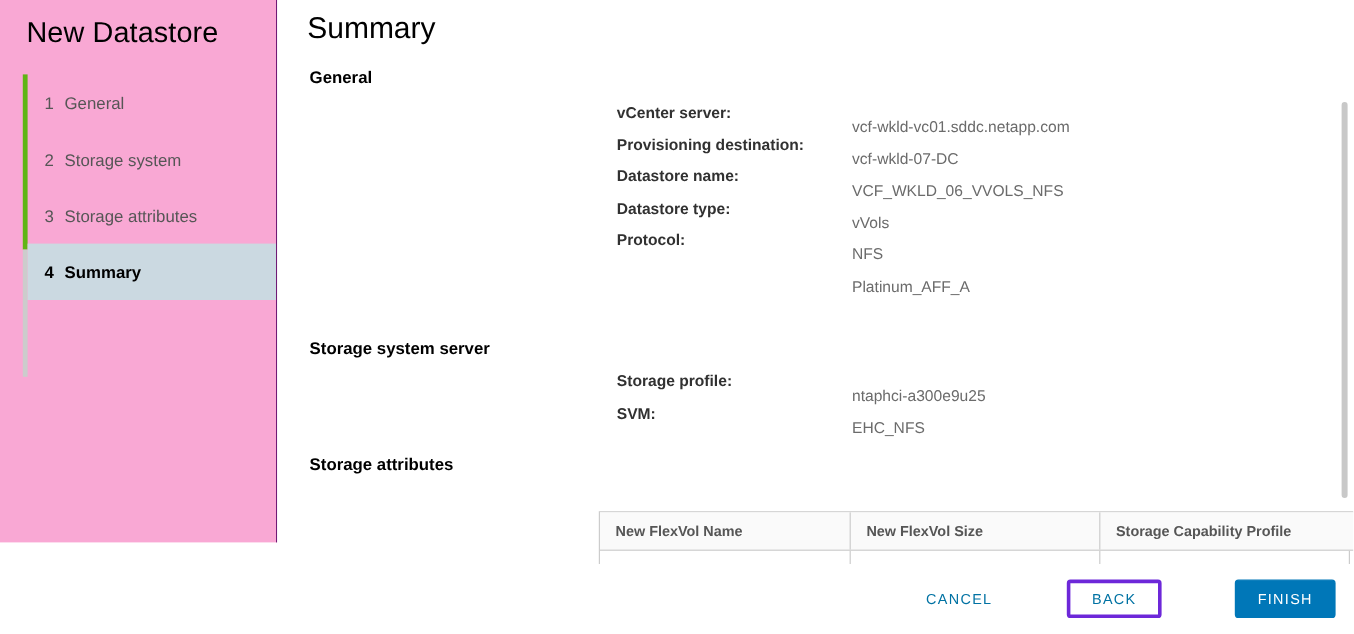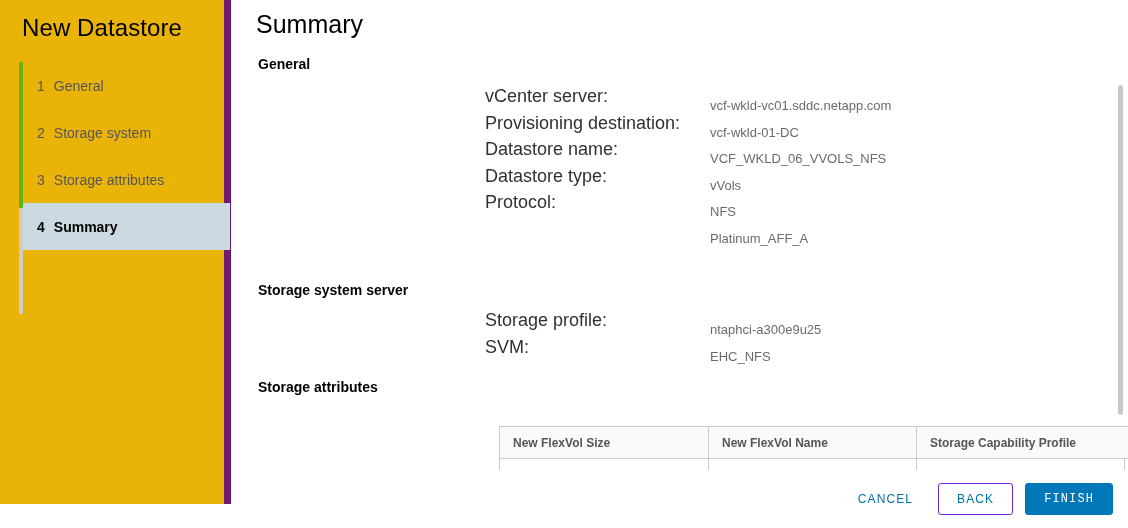--- a/index.html
+++ b/index.html
@@ -18,23 +18,23 @@
     height: 528px;
     background: #ffffff;
     display: flex;
     overflow: hidden;
   }
 
   
   #sidebar {
     position: relative;
     width: 231px;
-    height: 504px;
-    background: #eab308;
-    border-right: 7px solid #701a75;
+    height: 452px;
+    background: #f9a8d4;
+    border-right: 1px solid #701a75;
     flex: 0 0 231px;
   }
 
   #wizard-title {
     position: absolute;
     left: 22px;
     top: 14px;
     font-size: 24px;
     font-weight: 200;
     color: #000000;
@@ -126,24 +126,24 @@
   #head-attrs    { top: 379px; }
 
   .kv {
     position: absolute;
     left: 0;
     width: 860px;
     height: 26.5px;
   }
   .kv .k {
     position: absolute;
-    left: 24px;
+    left: 53px;
     top: 0;
-    font-size: 18px;
-    font-weight: normal;
+    font-size: 13px;
+    font-weight: bold;
     color: #313131;
     white-space: nowrap;
   }
   .kv .v {
     position: absolute;
     left: 249px;
     top: 12px;
     font-size: 13px;
     font-weight: normal;
     color: #6b6b6b;
@@ -207,20 +207,21 @@
     position: absolute;
     left: 0;
     bottom: 0;
     width: 897px;
     height: 58px;
     background: #ffffff;
     display: flex;
     align-items: center;
     justify-content: flex-end;
     padding-right: 15px;
+    gap: 37px;
   }
 
   .btn {
     font-family: "Liberation Sans", sans-serif;
     font-size: 12px;
     letter-spacing: 1.1px;
     text-transform: uppercase;
     cursor: pointer;
     border-radius: 3px;
     display: inline-flex;
@@ -232,34 +233,33 @@
   }
   .btn-flat {
     background: transparent;
     border: 1px solid transparent;
     color: #0072a3;
     padding: 0 12px;
     min-width: 60px;
   }
   .btn-outline {
     background: #ffffff;
-    border: 1px solid #6d28d9;
+    border: 3px solid #6d28d9;
     color: #0072a3;
     padding: 0 18px;
     min-width: 70px;
     margin-left: 12px;
   }
   .btn-solid {
     background: #0077b8;
     border: 1px solid #0077b8;
     color: #ffffff;
     padding: 0 18px;
     min-width: 70px;
-    margin-left: 12px;
-    font-family: Liberation Mono, monospace;
+    margin-left: 24px;
   }
 
   
   #scrollbar-track {
     position: absolute;
     right: 2px;
     top: 30px;
     width: 10px;
     height: 440px;
     background: transparent;
@@ -317,21 +317,21 @@
 
       <div class="section-head" id="head-general">General</div>
 
       <div id="general-list">
         <div class="kv" style="top:0px">
           <span class="k">vCenter server:</span>
           <span class="v">vcf-wkld-vc01.sddc.netapp.com</span>
         </div>
         <div class="kv" style="top:26.5px">
           <span class="k">Provisioning destination:</span>
-          <span class="v">vcf-wkld-01-DC</span>
+          <span class="v">vcf-wkld-07-DC</span>
         </div>
         <div class="kv" style="top:53px">
           <span class="k">Datastore name:</span>
           <span class="v">VCF_WKLD_06_VVOLS_NFS</span>
         </div>
         <div class="kv" style="top:79.5px">
           <span class="k">Datastore type:</span>
           <span class="v">vVols</span>
         </div>
         <div class="kv" style="top:106px">
@@ -353,22 +353,22 @@
         <div class="kv" style="top:26.5px">
           <span class="k">SVM:</span>
           <span class="v">EHC_NFS</span>
         </div>
       </div>
 
       <div class="section-head" id="head-attrs">Storage attributes</div>
 
       <div id="attr-table">
         <div class="thead">
+          <div class="th col0">New FlexVol Name</div>
           <div class="th col1">New FlexVol Size</div>
-          <div class="th col0">New FlexVol Name</div>
           <div class="th col3">Storage Capability Profile</div>
         </div>
         <div class="tbody">
           <div class="tr">
             <div class="td col0"></div>
             <div class="td col1"></div>
             <div class="td col2"></div>
             <div class="td col3"></div>
           </div>
         </div>

